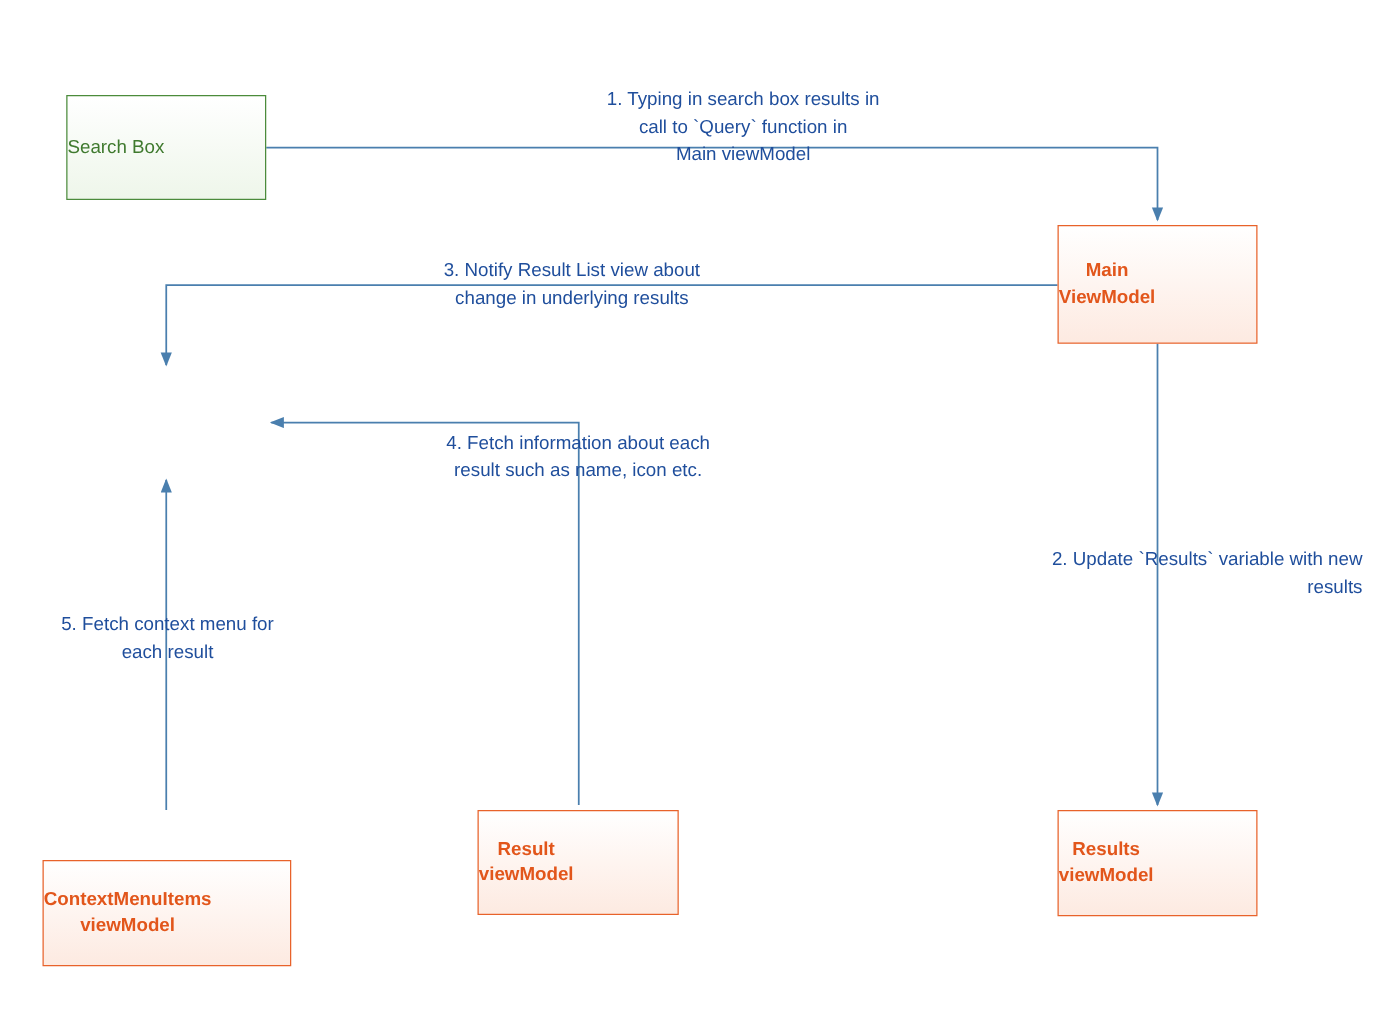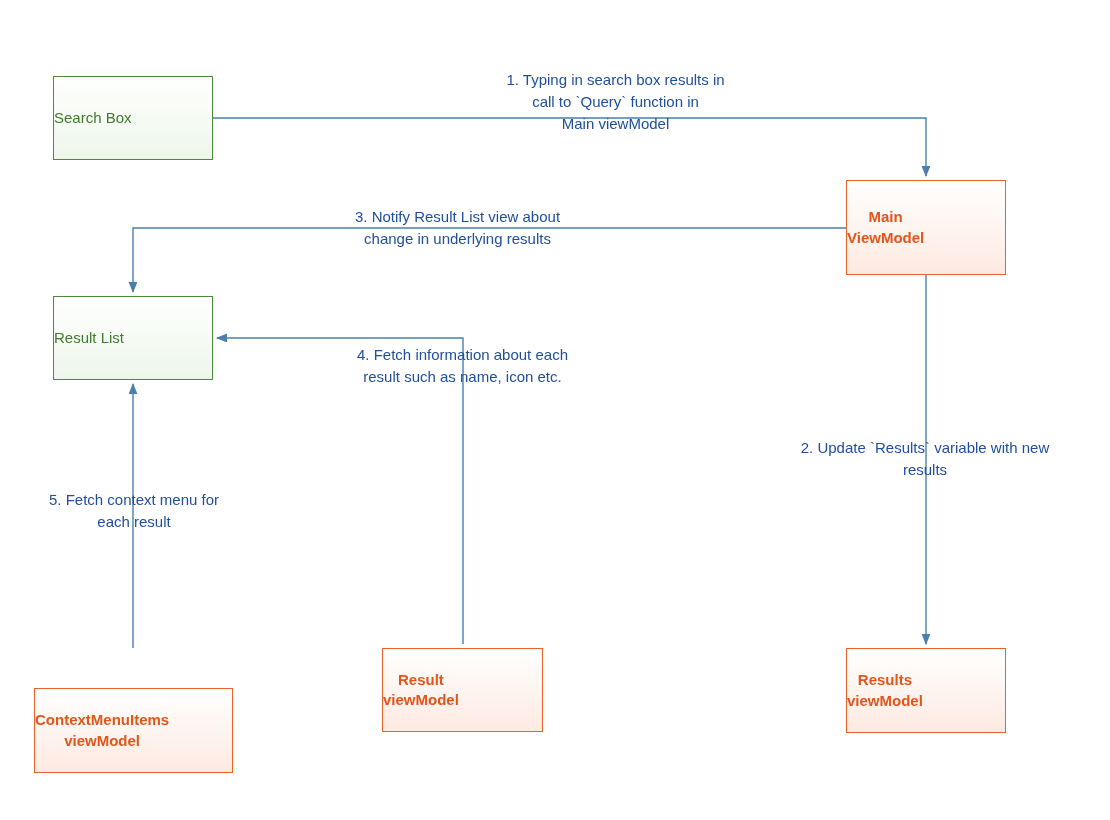--- a/index.html
+++ b/index.html
@@ -96,48 +96,45 @@
 
   <div class="node node-green" style="left:53px; top:76px; width:160px; height:84px;">
     <span>Search Box</span>
   </div>
 
   <div class="node node-orange" style="left:846px; top:180px; width:160px; height:95px; white-space:pre-line;">
     <span>Main
 ViewModel</span>
   </div>
 
-  <div class="node node-green" style="left:53px; top:296px; width:160px; height:84px;">
-    <span>Result List</span>
-  </div>
 
   <div class="node node-orange" style="left:34px; top:648px; width:199px; height:85px; white-space:pre-line;margin-top:40px;">
     <span>ContextMenuItems
 viewModel</span>
   </div>
 
   <div class="node node-orange" style="left:382px; top:648px; width:161px; height:84px; white-space:pre-line;">
     <span>Result
 viewModel</span>
   </div>
 
   <div class="node node-orange" style="left:846px; top:648px; width:160px; height:85px; white-space:pre-line;">
     <span>Results
 viewModel</span>
   </div>
 
-  <div class="label" style="left:478px; top:69px; width:275px;">1. Typing in search box results in
+  <div class="label" style="left:457px; top:69px; width:275px;">1. Typing in search box results in
 call to `Query` function in
 Main viewModel</div>
 
   <div class="label" style="left:320px; top:191px; width:275px;margin-top:15px;">3. Notify Result List view about
 change in underlying results</div>
 
   <div class="label" style="left:325px; top:344px; width:275px;">4. Fetch information about each
 result such as name, icon etc.</div>
 
-  <div class="label" style="left:760px; top:437px; width:330px;">2. Update `Results` variable with new
+  <div class="label" style="left:760px; top:437px; width:330px;text-align:right;">2. Update `Results` variable with new
 results</div>
 
   <div class="label" style="left:14px; top:489px; width:240px;">5. Fetch context menu for
 each result</div>
 
 </div>
 
 </body></html>

